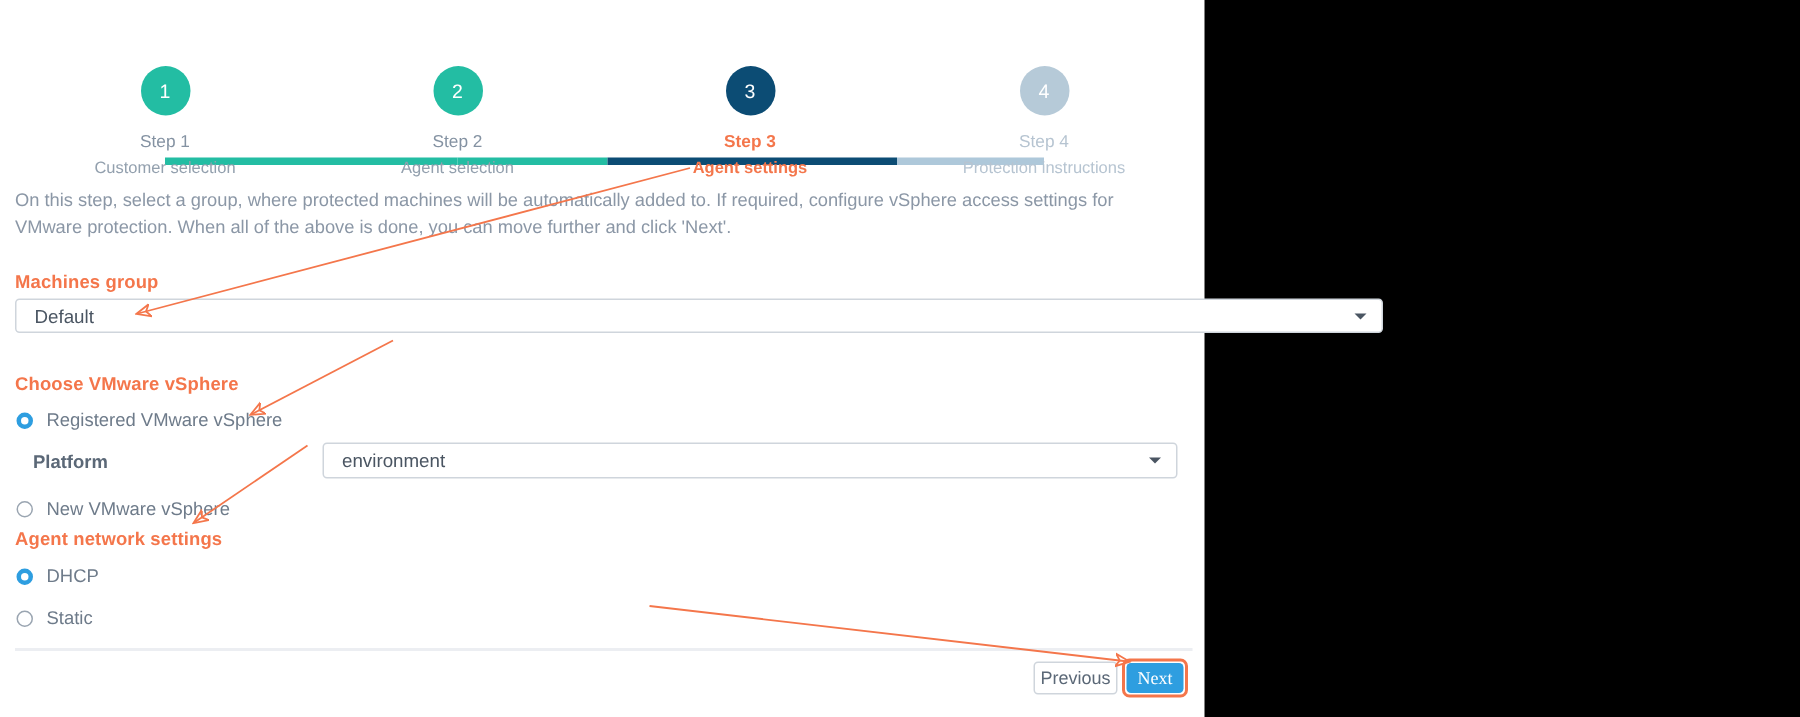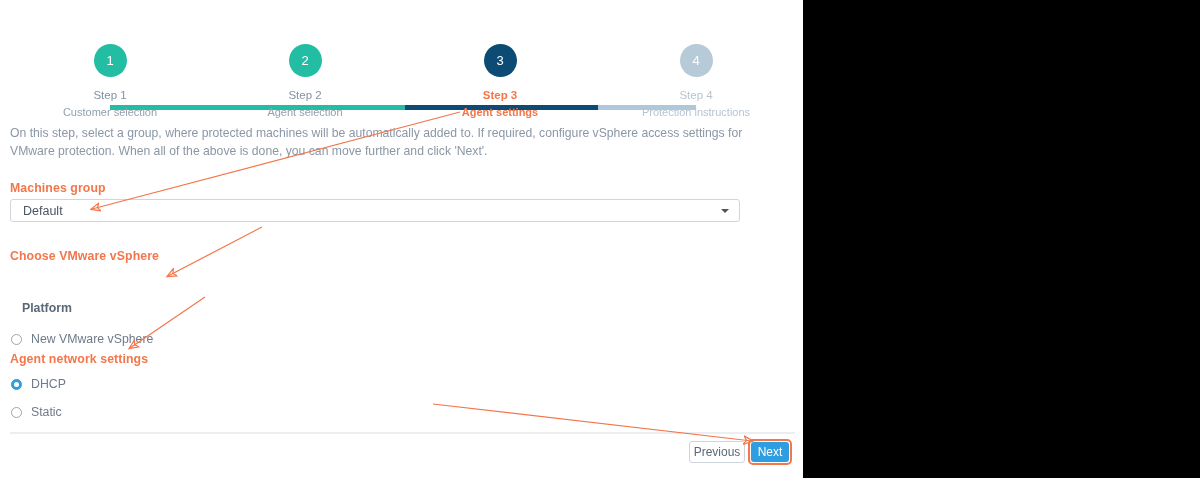--- a/index.html
+++ b/index.html
@@ -150,21 +150,21 @@
     border-radius: 3px;
     background: #ffffff;
     font-size: 12.5px;
     color: #4a5562;
     display: flex;
     align-items: center;
     padding-left: 12px;
   }
   .select-machines {
     left: 10px; top: 199px;
-    width: 730px; height: 23px;
+    width: 912px; height: 23px;
   }
   .select-platform {
     left: 215px; top: 295px;
     width: 570px; height: 24px;
   }
   .caret {
     position: absolute;
     right: 10px;
     top: 50%;
     margin-top: -2px;
@@ -254,21 +254,21 @@
     padding: 1px;
   }
   .btn-next {
     width: 100%; height: 100%;
     box-sizing: border-box;
     border: none;
     border-radius: 3px;
     background: #2e9ee0;
     color: #ffffff;
     font-size: 12px;
-    font-family: Liberation Sans, sans-serif;
+    font-family: Liberation Serif, serif;
     display: flex;
     align-items: center;
     justify-content: center;
     cursor: pointer;
     padding: 0;
   }
 
   
   .annotations {
     position: absolute;
@@ -319,22 +319,30 @@
     <div class="description">On this step, select a group, where protected machines will be automatically added to. If required, configure vSphere access settings for VMware protection. When all of the above is done, you can move further and click 'Next'.</div>
 
     <div class="section-label lbl-machines">Machines group</div>
     <div class="select-box select-machines">
       <span>Default</span>
       <span class="caret"></span>
     </div>
 
     <div class="section-label lbl-vsphere">Choose VMware vSphere</div>
 
+    <div class="radio-row rr-registered">
+      <span class="radio checked"></span>
+      <span class="radio-label">Registered VMware vSphere</span>
+    </div>
 
     <div class="platform-label">Platform</div>
+    <div class="select-box select-platform">
+      <span>environment</span>
+      <span class="caret"></span>
+    </div>
 
     <div class="radio-row rr-new">
       <span class="radio"></span>
       <span class="radio-label">New VMware vSphere</span>
     </div>
 
     <div class="section-label lbl-network">Agent network settings</div>
 
     <div class="radio-row rr-dhcp">
       <span class="radio checked"></span>

